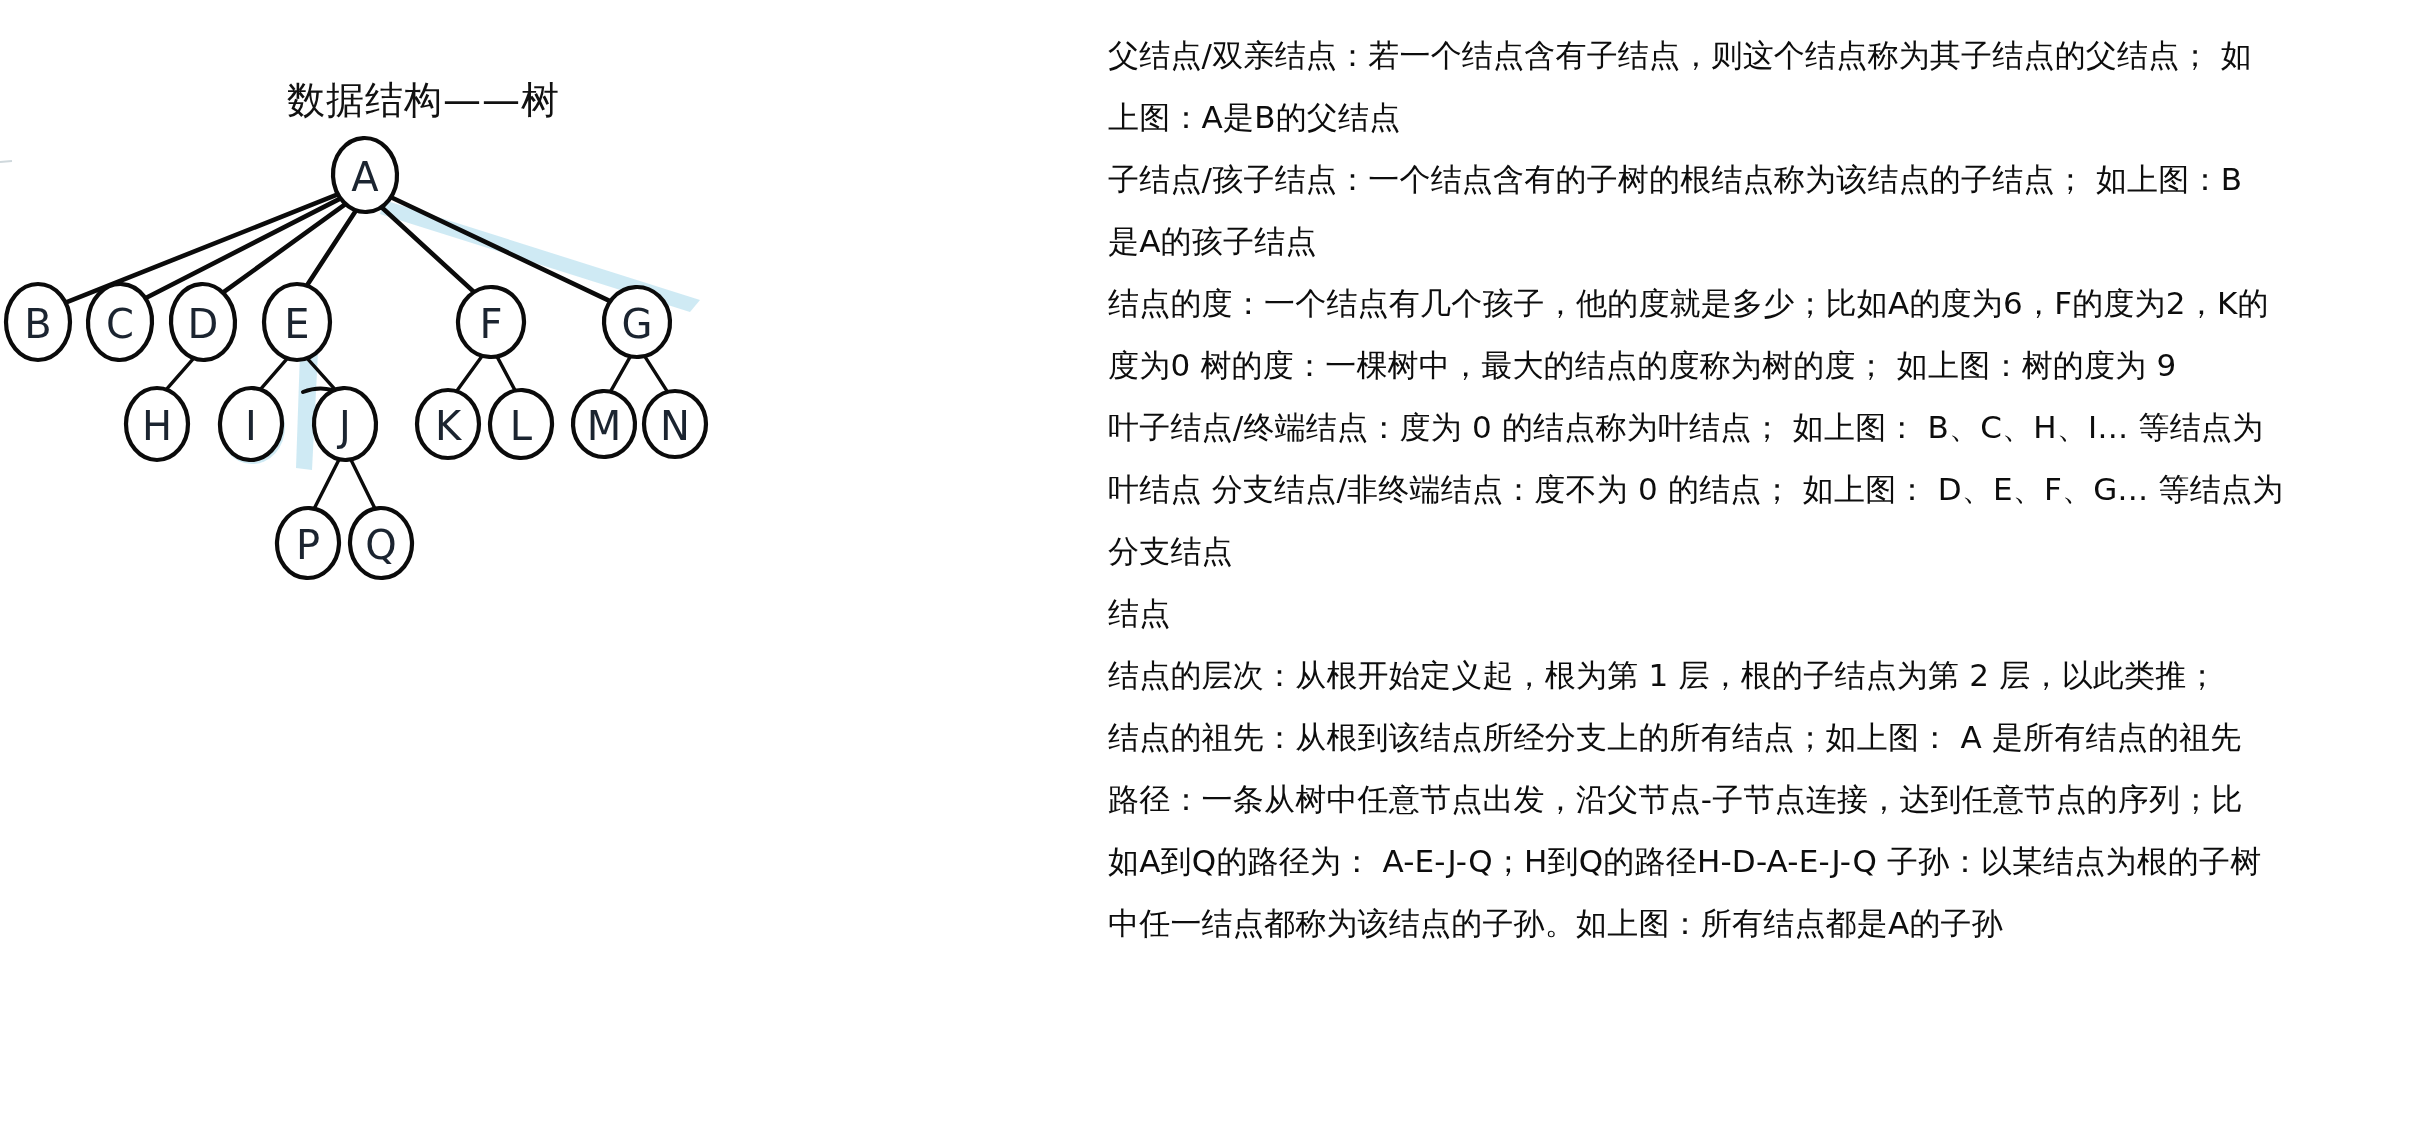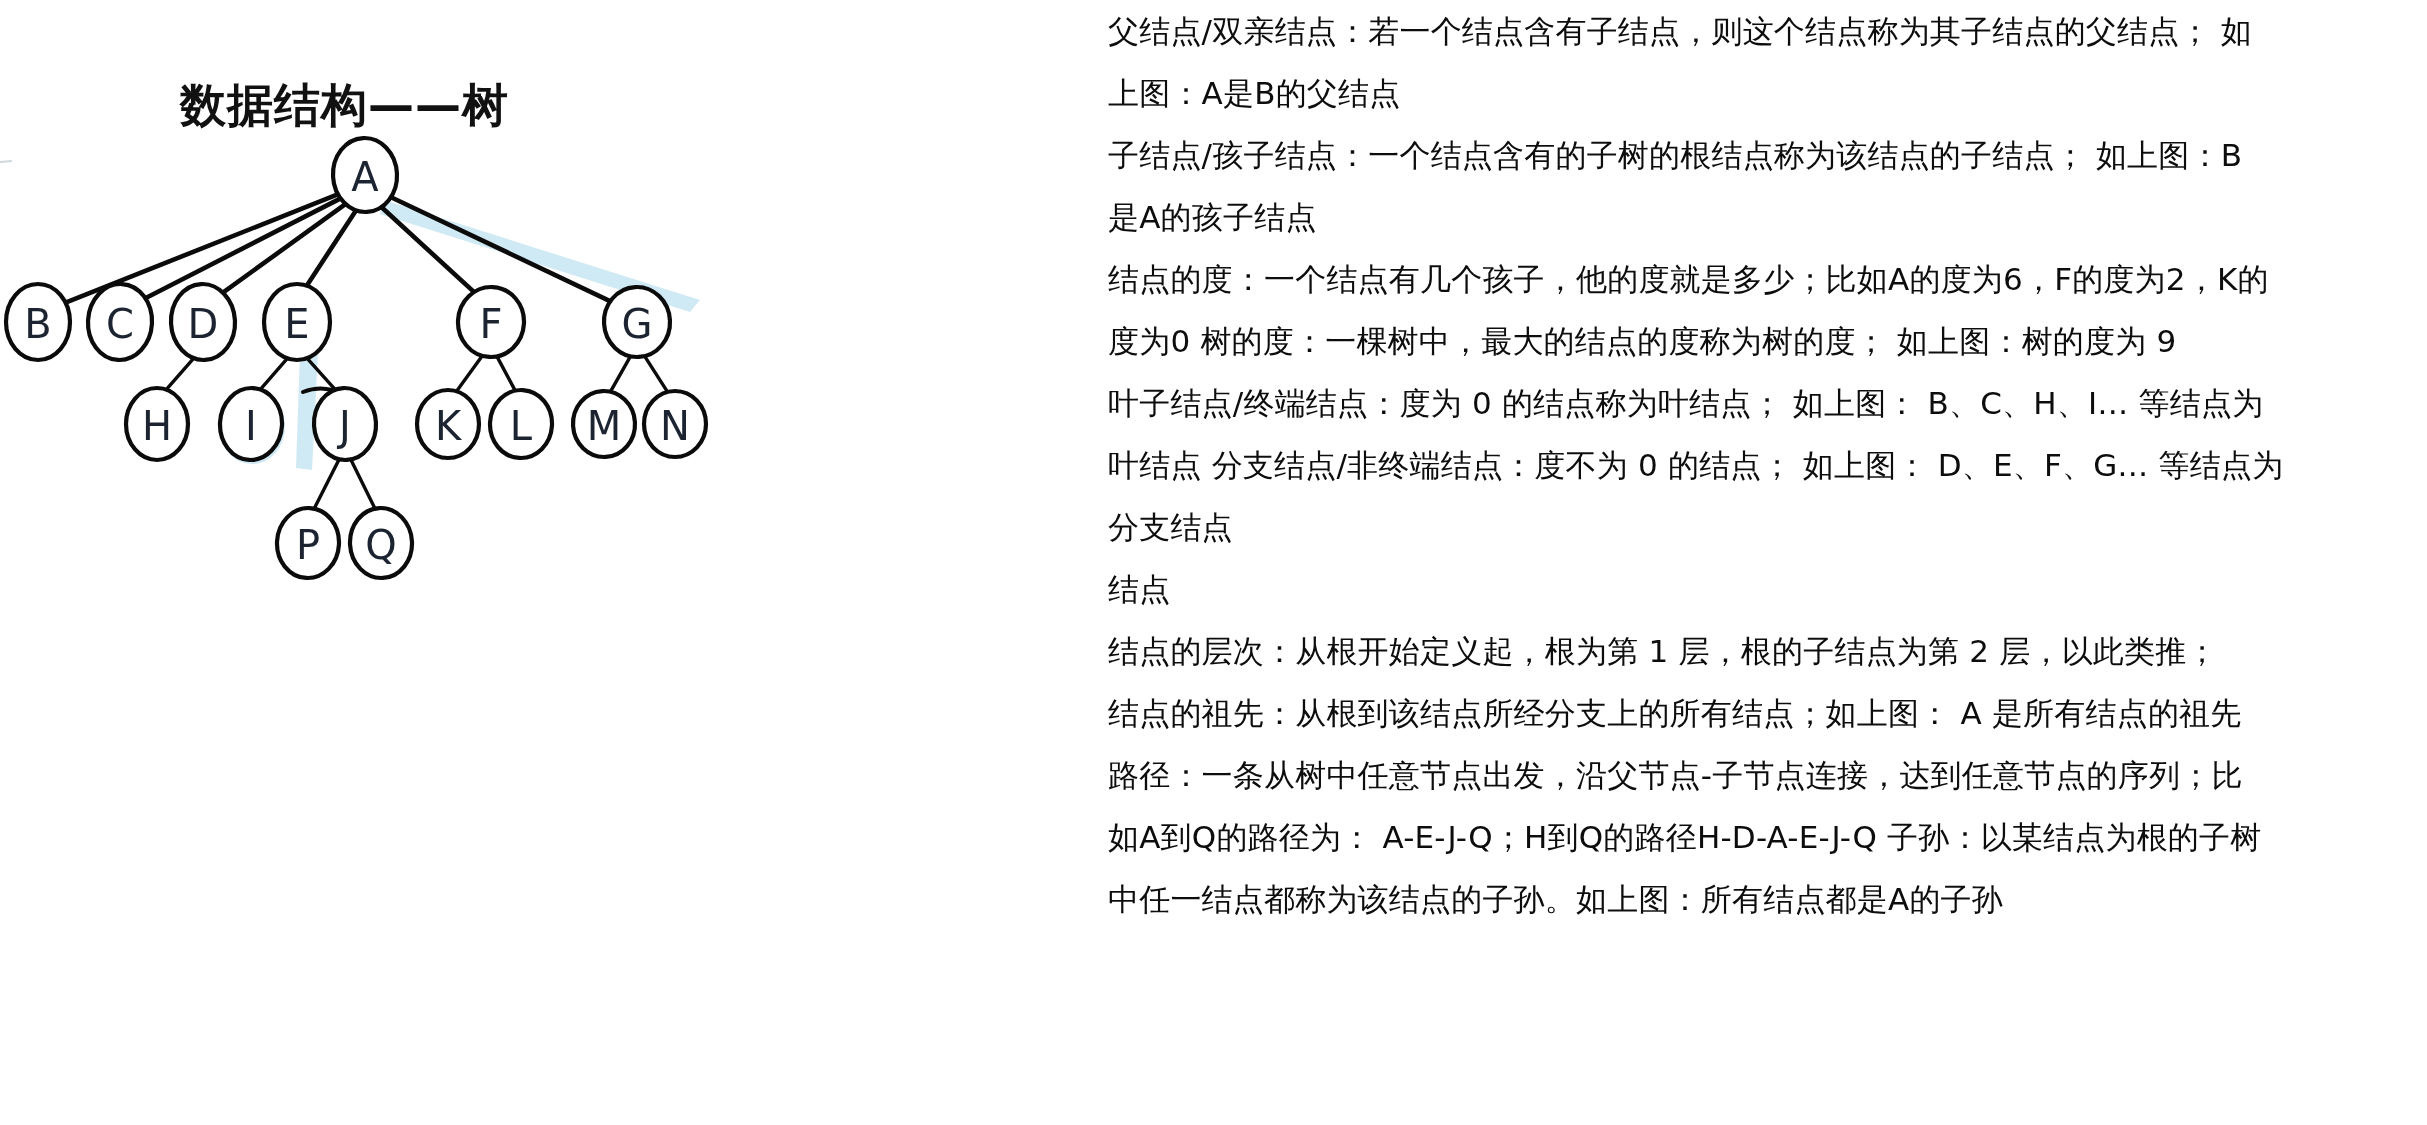--- a/index.html
+++ b/index.html
@@ -41,27 +41,26 @@
     font-size: 40px;
     fill: #1b2430;
     text-anchor: middle;
     dominant-baseline: central;
   }
   .diagram-title {
     position: absolute;
     left: 180px;
     top: 78px;
     width: 380px;
-    text-align: left;
-    font-size: 46px;
+    text-align: right;
+    font-size: 38px;
     line-height: 1.2;
     color: #111111;
     letter-spacing: 1px;
     white-space: nowrap;
-    font-weight: bold;
   }
   .edge {
     stroke: #0b0b0b;
     stroke-width: 3.4;
     stroke-linecap: round;
     fill: none;
   }
   .edge-thick {
     stroke-width: 4.6;
   }
@@ -85,21 +84,21 @@
     stroke-width: 2;
   }
 
   
   #notes-panel {
     position: absolute;
     left: 1108px;
     top: 0;
     width: 1300px;
     height: 1125px;
-    padding-top: 0;
+    padding-top: 24px;
     box-sizing: border-box;
   }
   .note-line {
     font-size: 31px;
     line-height: 62px;
     color: #0d0d0d;
     white-space: nowrap;
     letter-spacing: .2px;
     font-weight: 500;
   }

